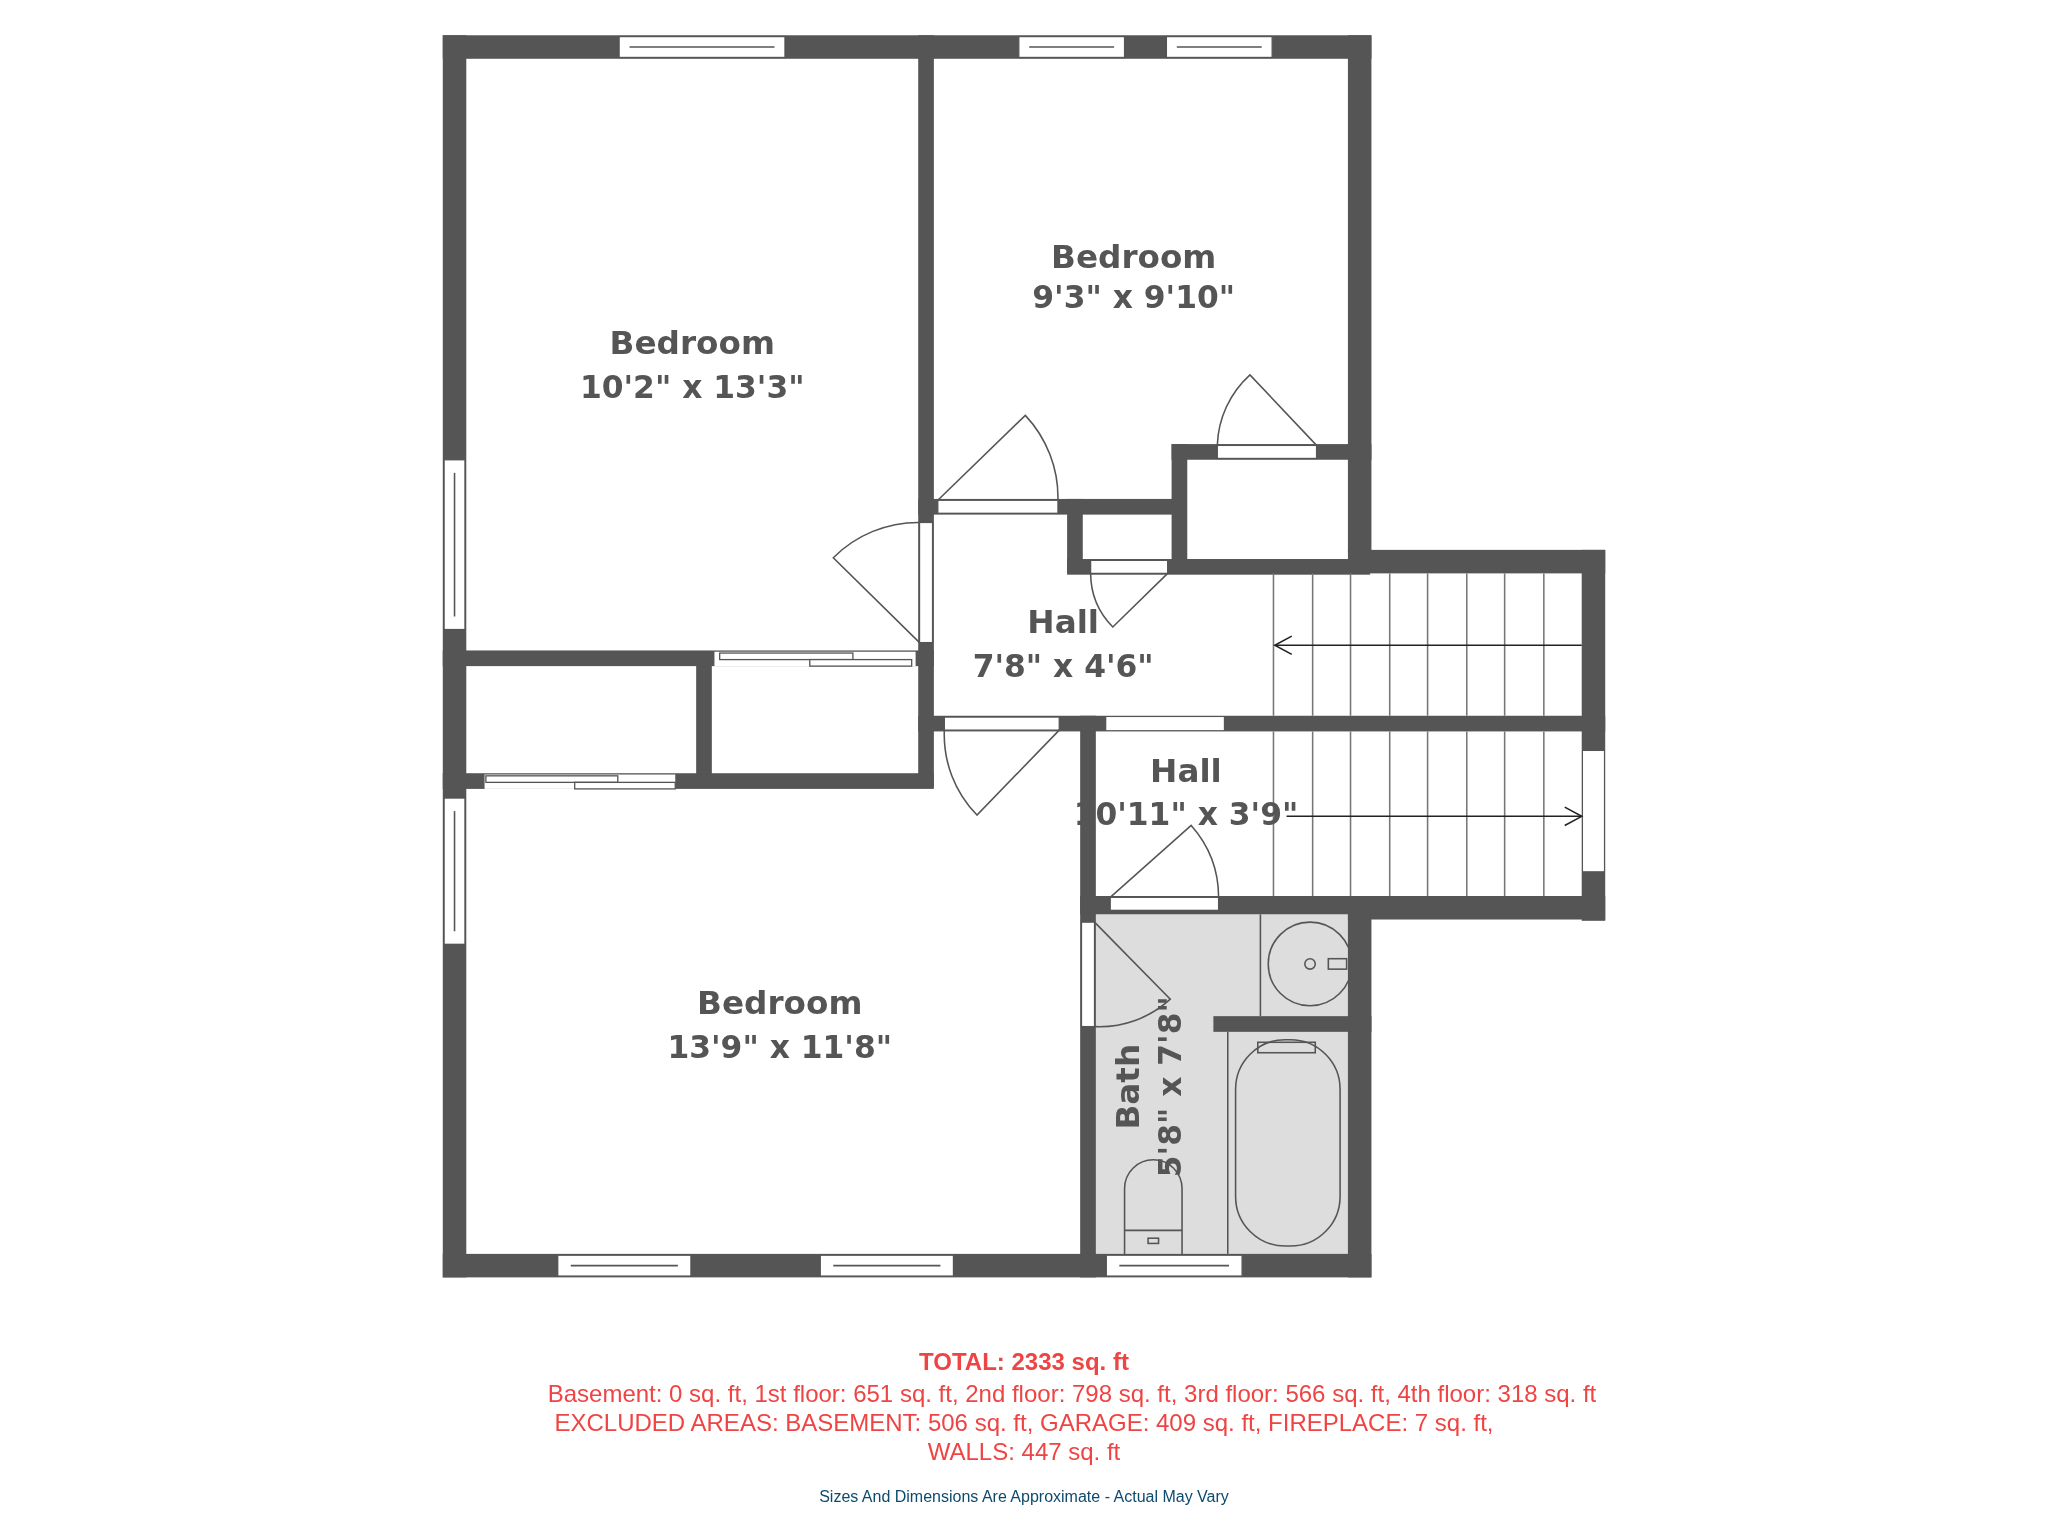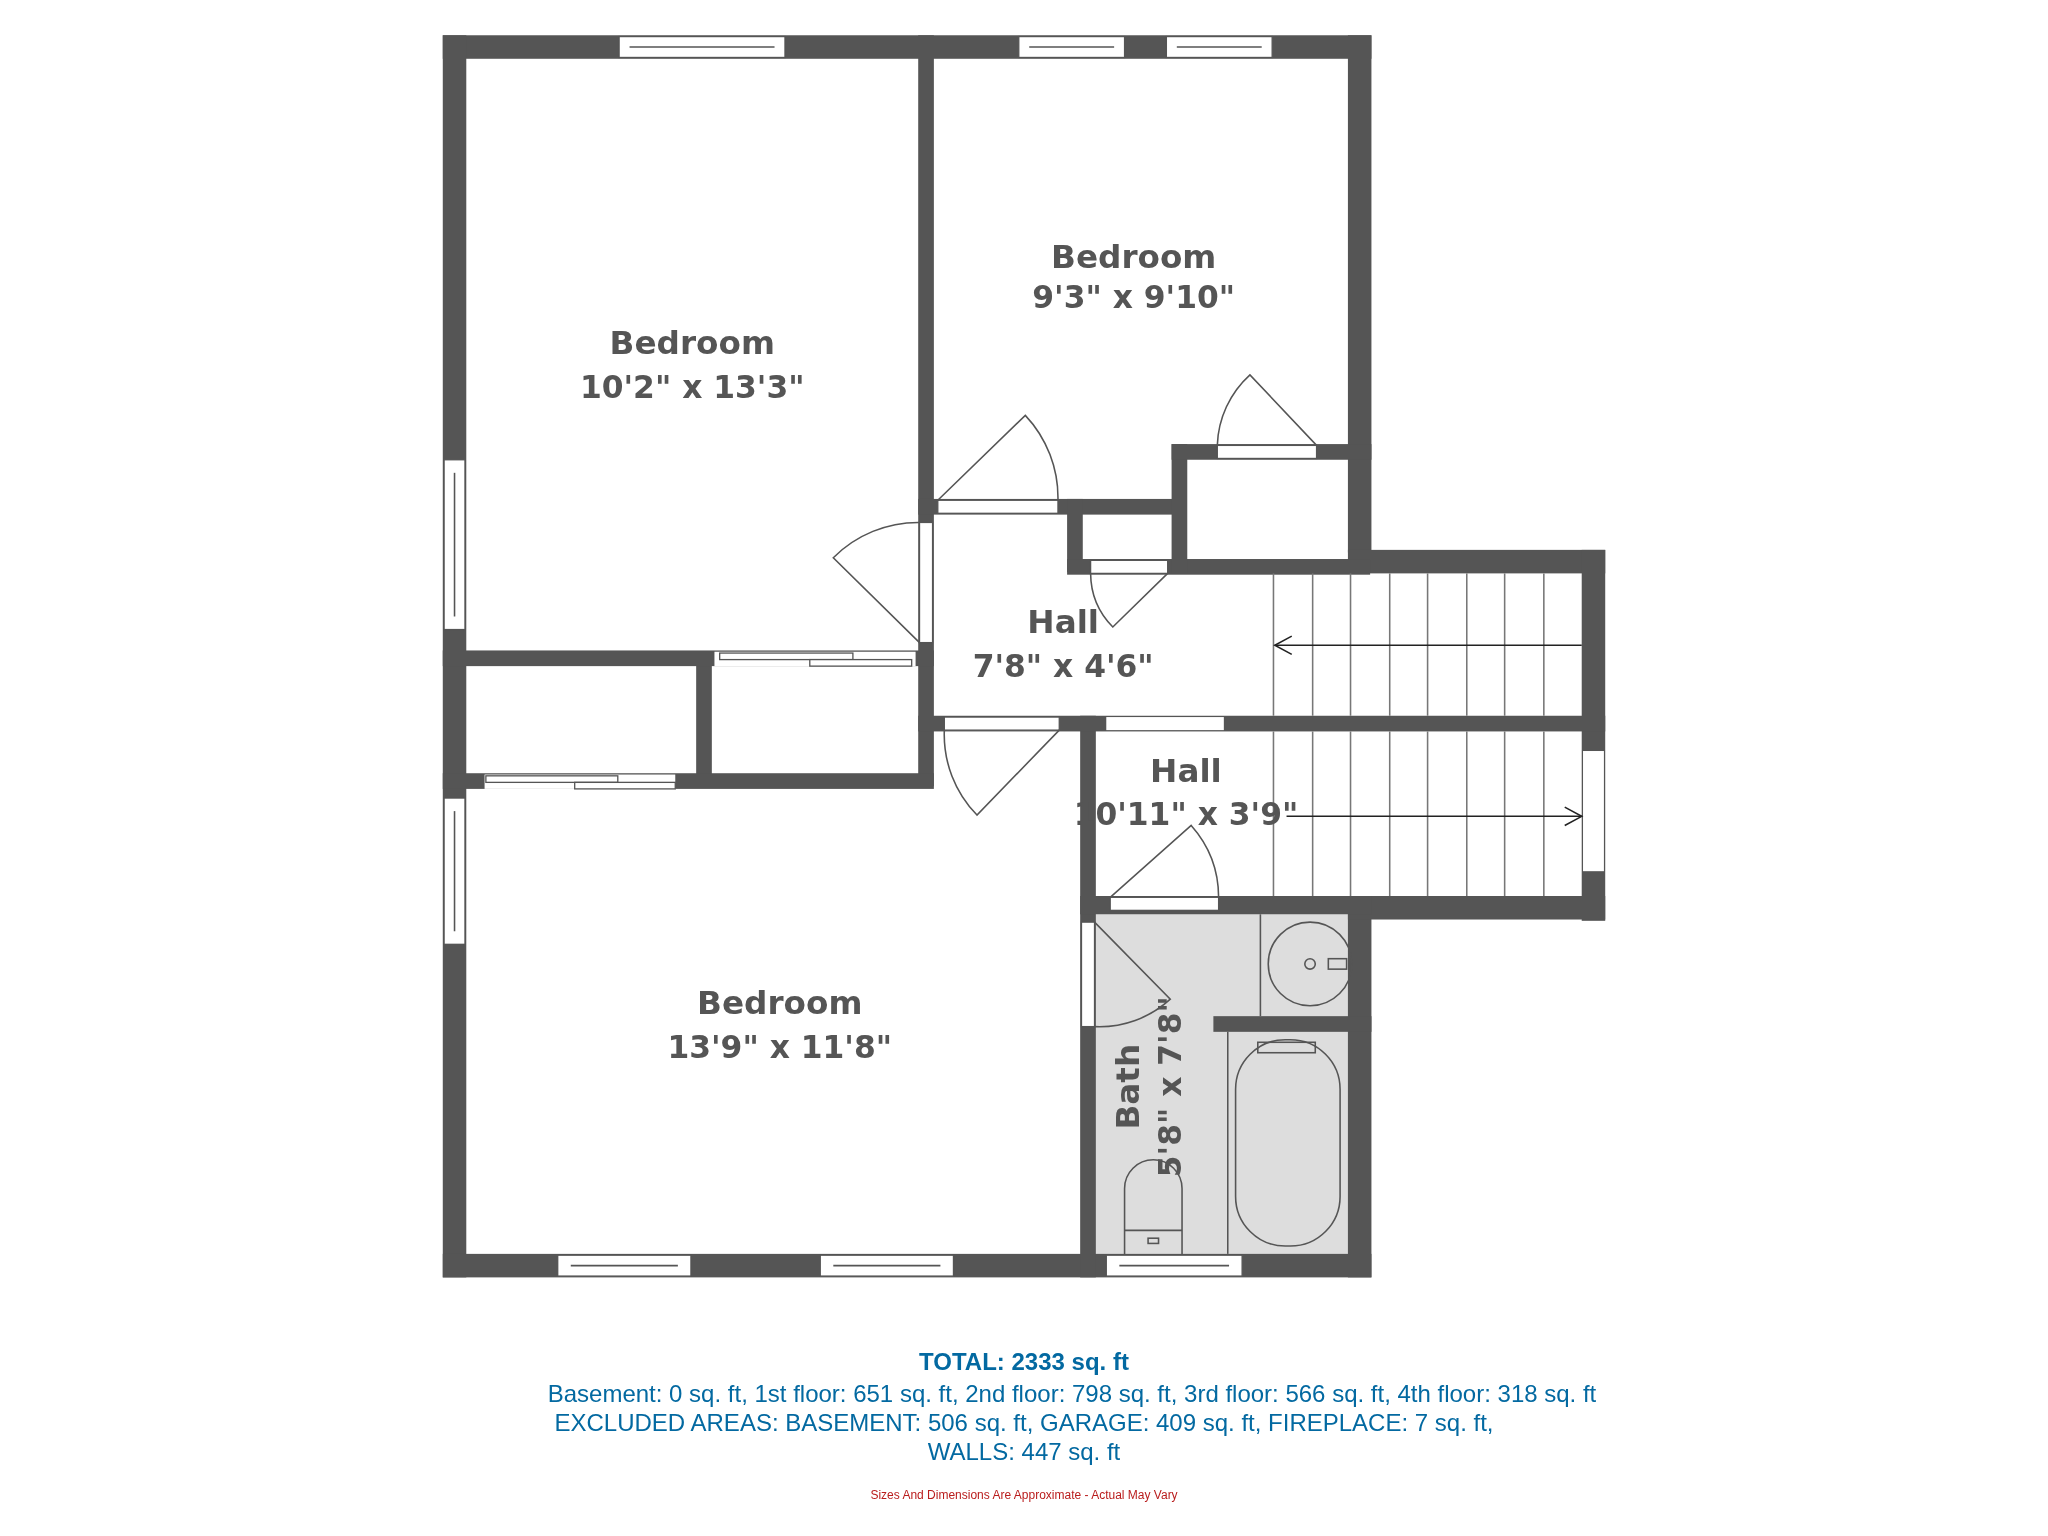--- a/index.html
+++ b/index.html
@@ -6,27 +6,27 @@
   body { width:2048px; height:1536px; position:relative; overflow:hidden; }
   #plan { position:absolute; left:0; top:0; width:2048px; height:1536px; }
   .wall { fill:#555555; }
   .win { fill:#ffffff; stroke:#555555; stroke-width:1; }
   .line { fill:none; stroke:#555555; stroke-width:1.2; }
   .stair { fill:none; stroke:#777777; stroke-width:1.2; }
   .arrow { fill:none; stroke:#222222; stroke-width:1.2; }
   .label { font-family:"DejaVu Sans", sans-serif; font-weight:bold; fill:#555555; text-anchor:middle; }
   .room-name { font-size:25px; }
   .room-dim { font-size:24px; }
-  .footer { position:absolute; left:0; width:2048px; text-align:center; font-family:"Liberation Sans", sans-serif; color:#0369a1; }
+  .footer { position:absolute; left:0; width:2048px; text-align:center; font-family:"Liberation Sans", sans-serif; color:#ef4444; }
   .f-total { top:1348px; font-size:24px; font-weight:bold; }
   .f-line { font-size:24px; }
   .f-l1 { top:1380px;margin-left:48px; }
   .f-l2 { top:1409px; }
   .f-l3 { top:1438px; }
-  .f-note { top:1488px; font-size:12px; color:#b91c1c; }
+  .f-note { top:1488px; font-size:16px; color:#0c4a6e; }
 </style>
 </head>
 <body>
 
 <svg id="plan" viewBox="0 0 1568 1176" xmlns="http://www.w3.org/2000/svg">
 
   <rect x="837" y="700" width="196" height="262" fill="#dddddd"></rect>
 
   <g>
     <rect class="wall" x="339" y="27" width="711" height="18"></rect>

